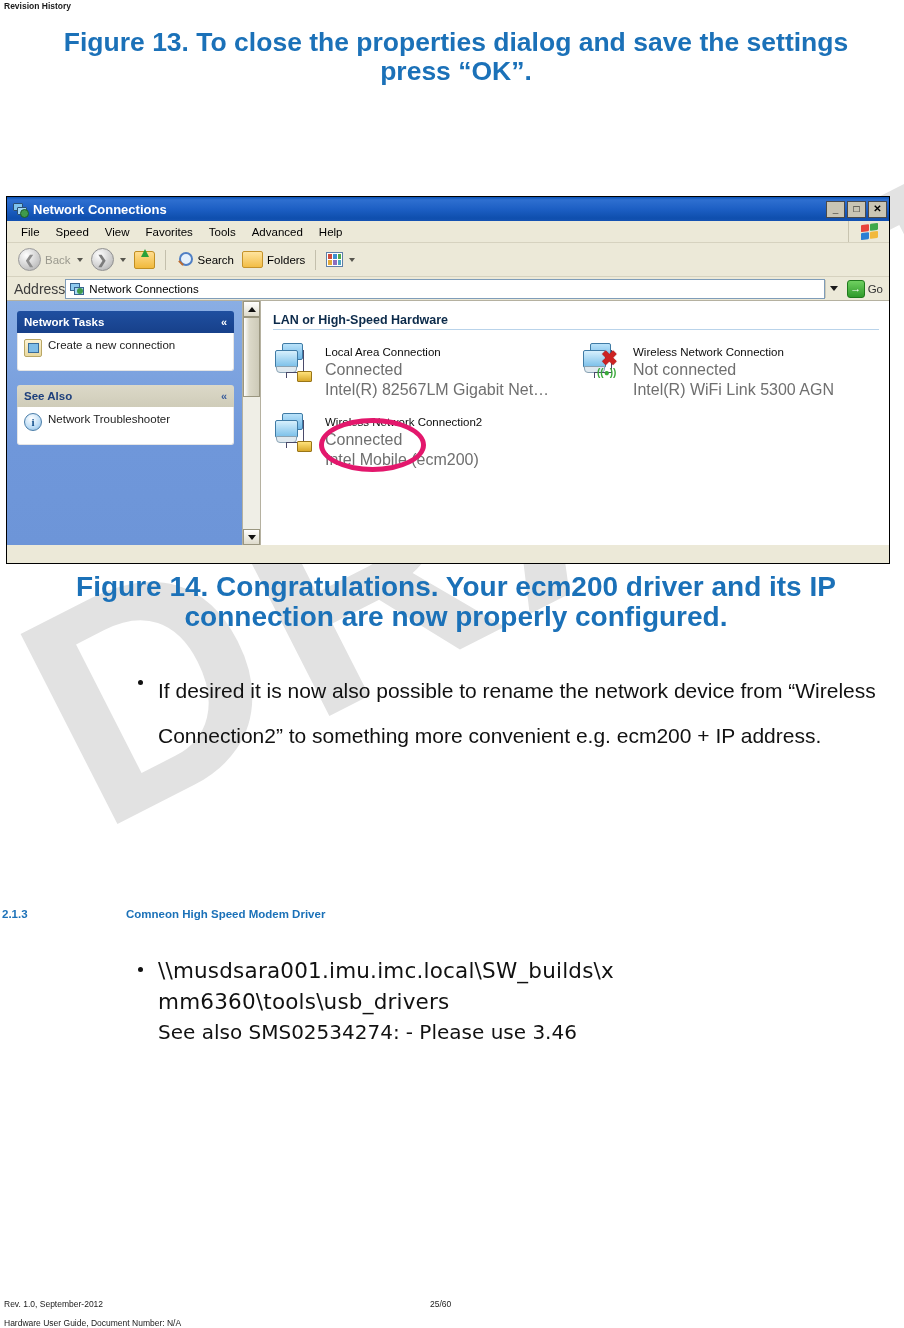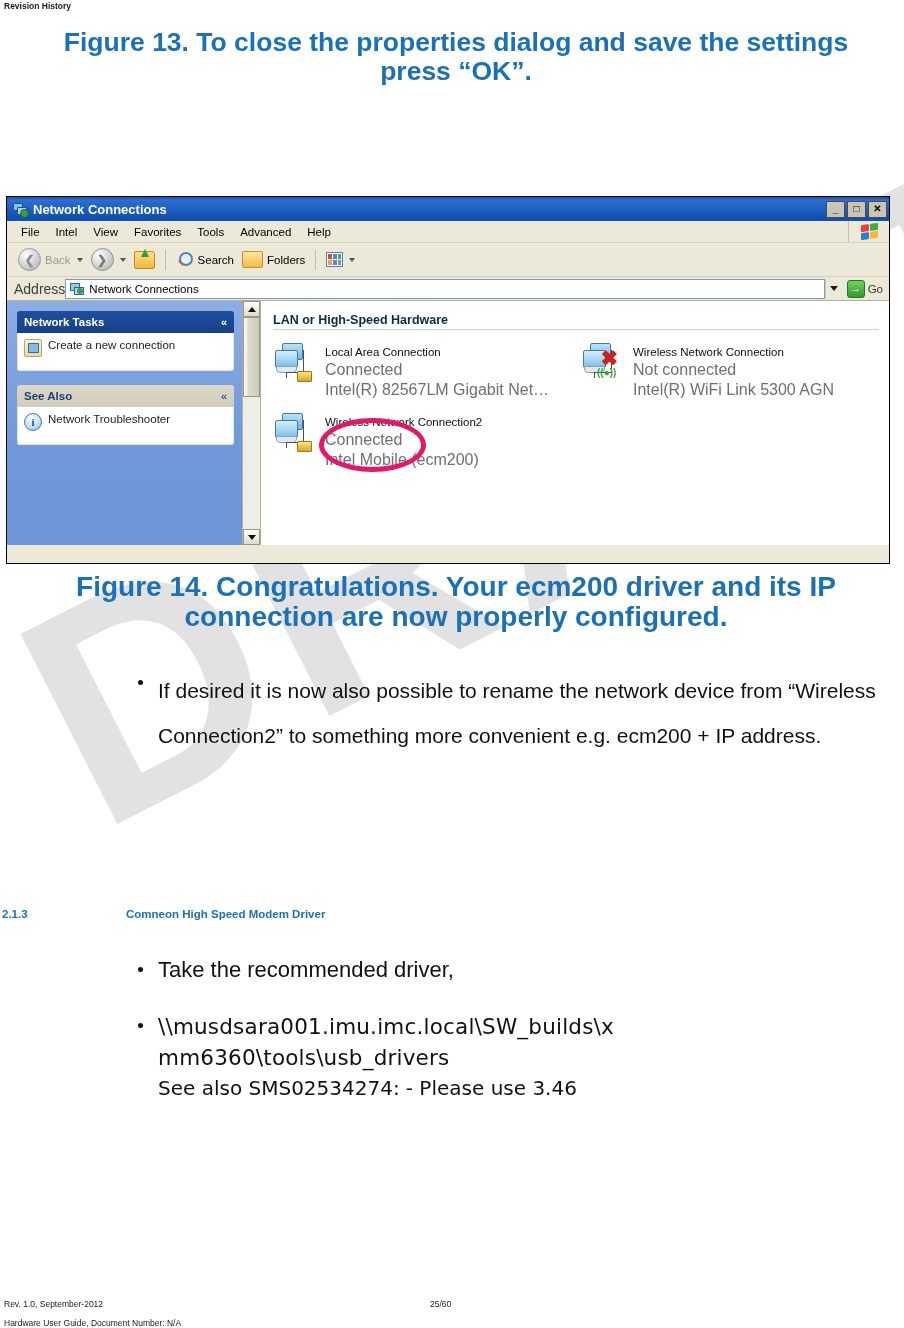--- a/index.html
+++ b/index.html
@@ -618,21 +618,21 @@
     <span class="xp-title-text">Network Connections</span>
     <span class="xp-winbtns">
       <span class="xp-winbtn">_</span>
       <span class="xp-winbtn">□</span>
       <span class="xp-winbtn">✕</span>
     </span>
   </div>
 
   <div class="xp-menubar">
     <span class="xp-menu-item">File</span>
-    <span class="xp-menu-item">Intel</span>
+    <span class="xp-menu-item">Speed</span>
     <span class="xp-menu-item">View</span>
     <span class="xp-menu-item">Favorites</span>
     <span class="xp-menu-item">Tools</span>
     <span class="xp-menu-item">Advanced</span>
     <span class="xp-menu-item">Help</span>
     <span class="xp-flag-box">
       <span class="xp-flag">
           <i></i>
           <i></i>
           <i></i>
@@ -811,21 +811,20 @@
 <ul class="bullet-list" id="list-rename">
   <li class="bullet-item">If desired it is now also possible to rename the network device from “Wireless Connection2” to something more convenient e.g. ecm200 + IP address.</li>
 </ul>
 
 <div class="section-heading">
   <span class="section-num">2.1.3</span>
   <span class="section-title">Comneon High Speed Modem Driver</span>
 </div>
 
 <ul class="bullet-list" id="list-driver">
-  <li class="bullet-item">Take the recommended driver,</li>
   <li class="bullet-item">
     <span class="mono-path">\\musdsara001.imu.imc.local\SW_builds\x</span><br>
     <span class="mono-path">mm6360\tools\usb_drivers</span><br>
     <span class="seealso">See also SMS02534274:</span>
     <span class="seealso tail">- Please use 3.46</span>
   </li>
 </ul>
 
 <div class="footer" id="footer-line1">
   <span class="f-left">Rev. 1.0, September-2012</span>

